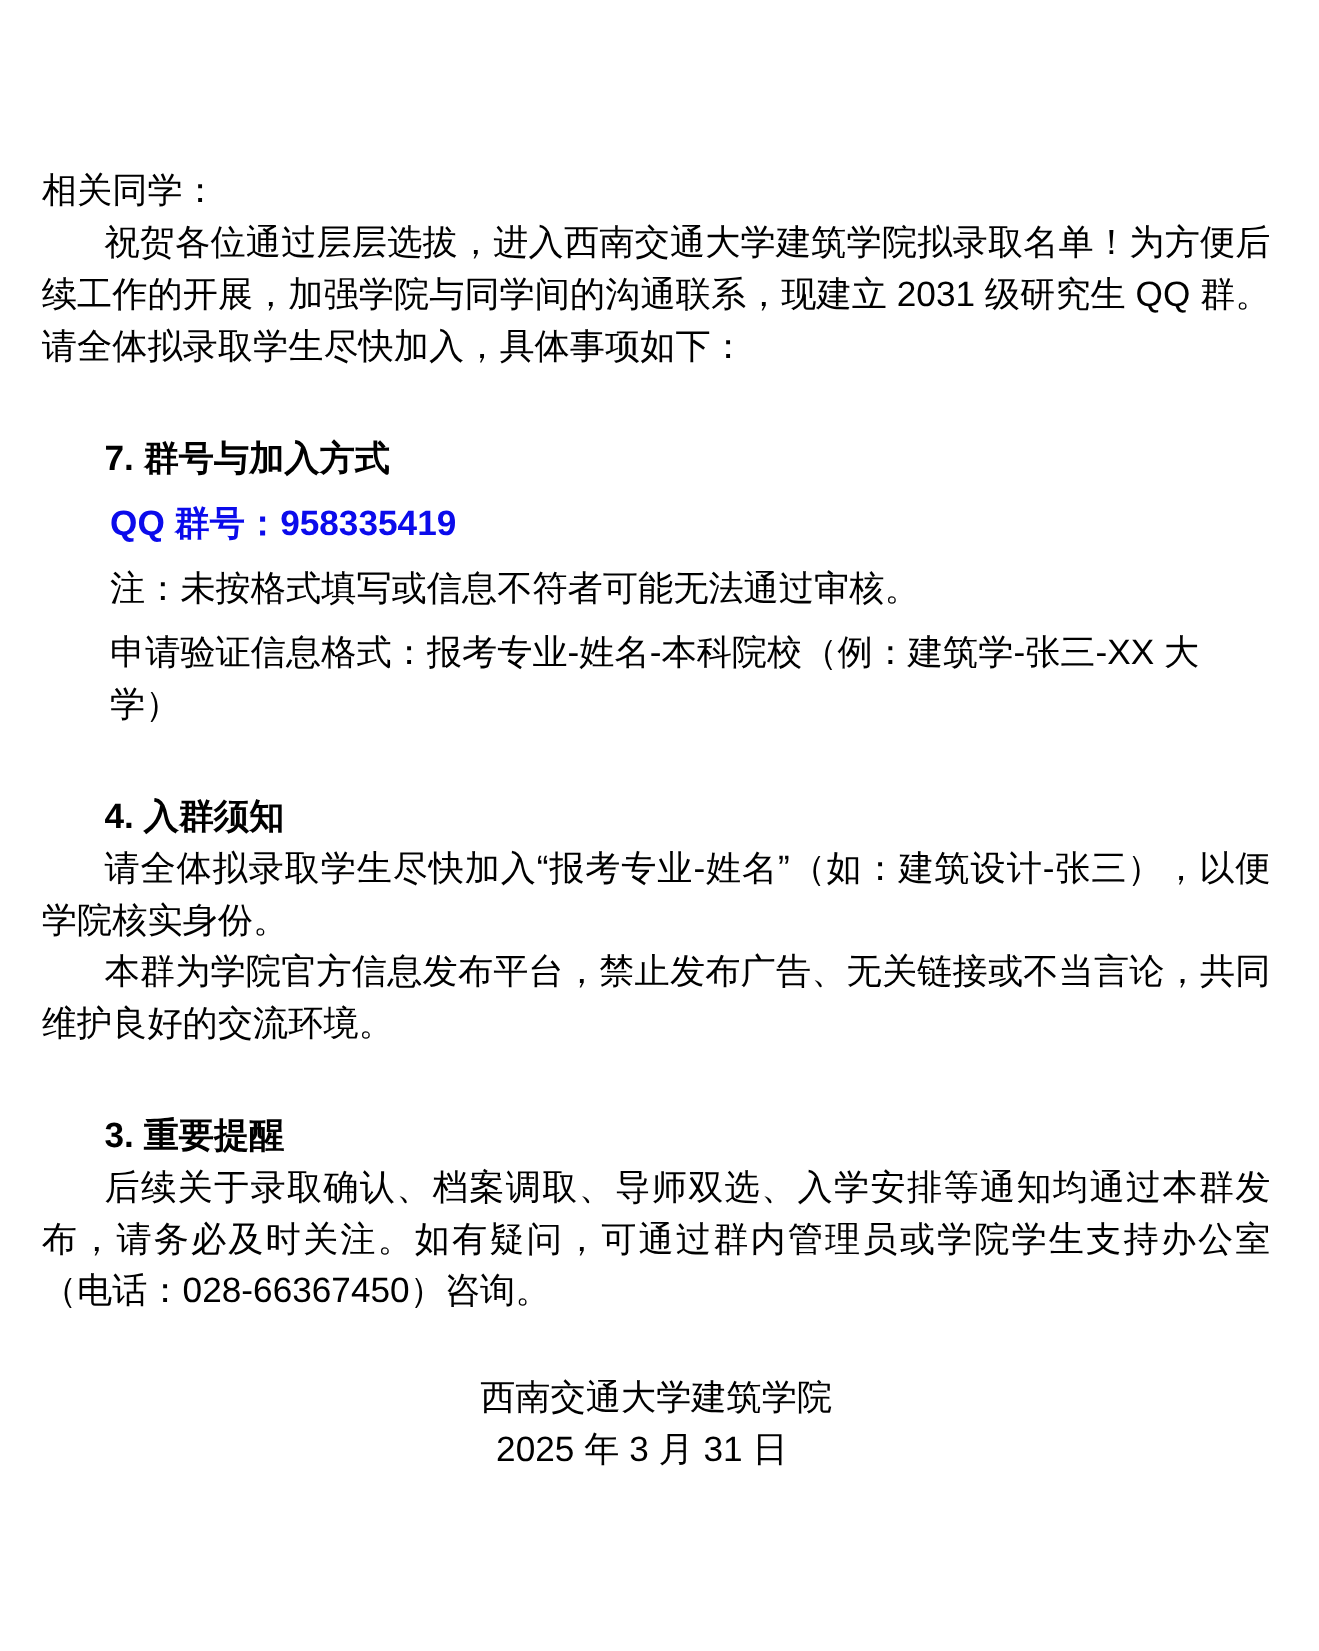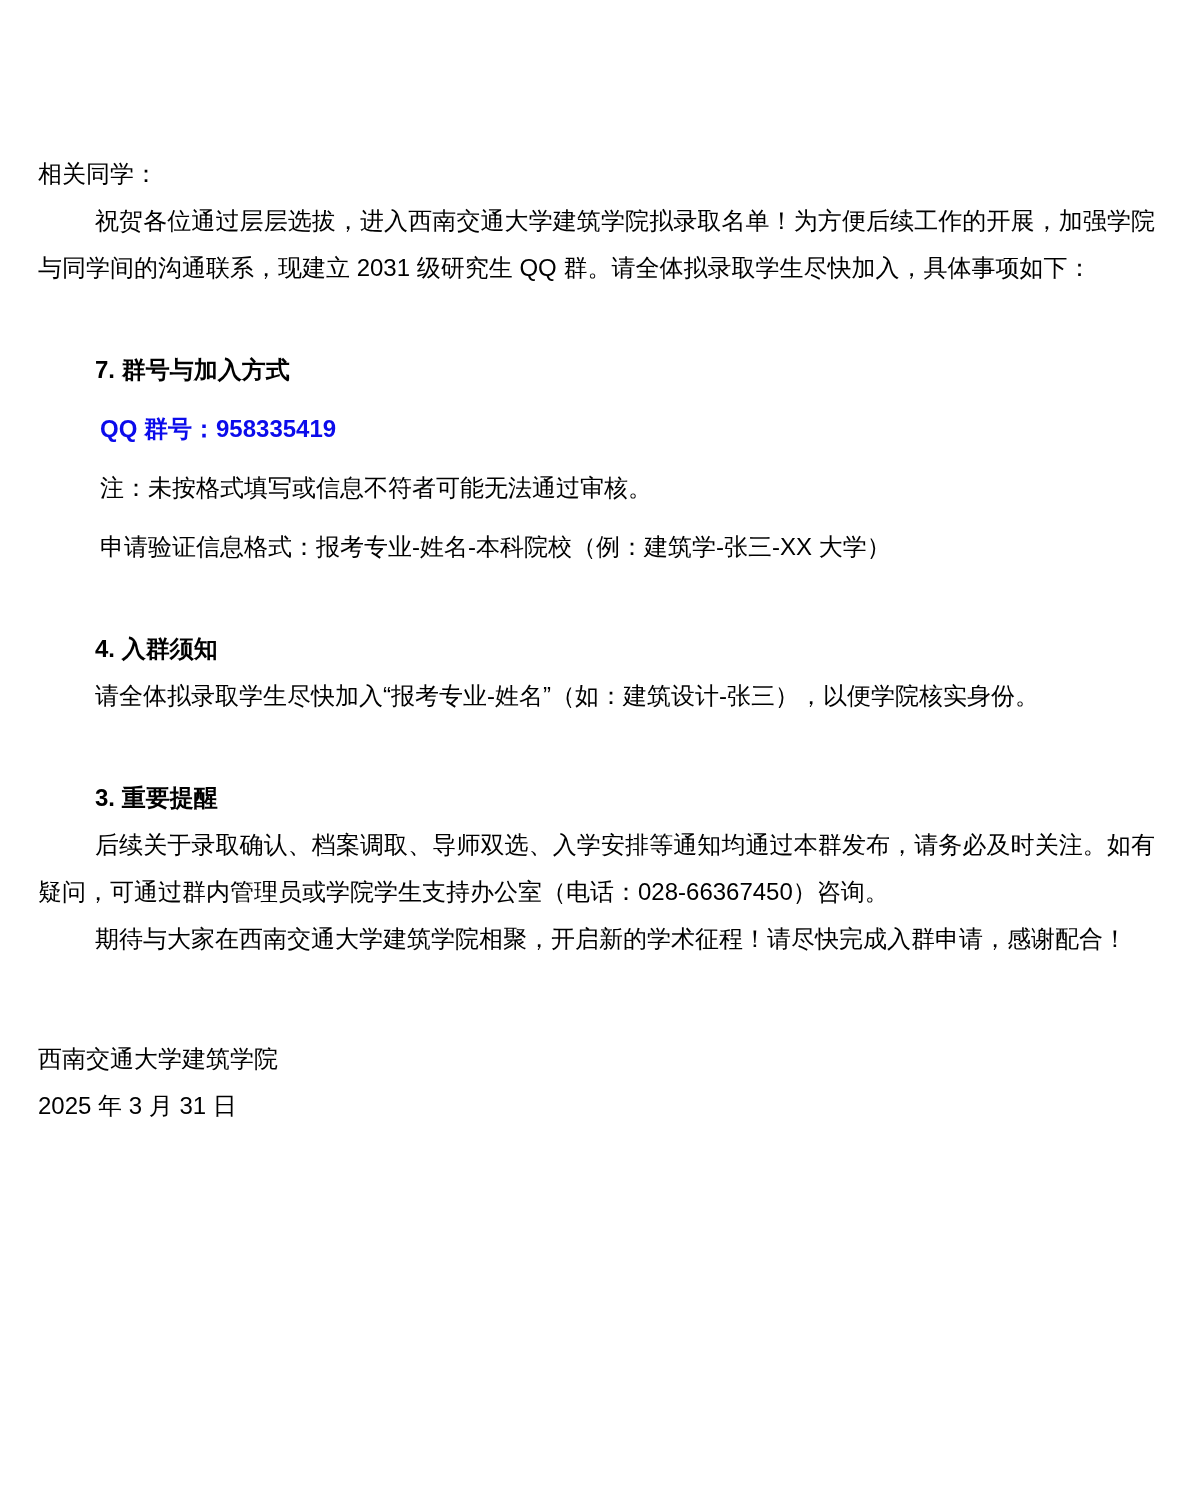--- a/index.html
+++ b/index.html
@@ -10,21 +10,21 @@
     height: 1501px;
     background: var(--paper);
     color: var(--ink);
     font-family: "Liberation Sans", sans-serif;
     overflow: hidden;
   }
   .page {
     width: 1199px;
     height: 1501px;
     padding: 150px 44px 0 38px;
-    font-size: 24px;
+    font-size: 32px;
     line-height: 47px;
   }
   .para {
     margin: 0;
     text-align: justify;
   }
   .indent { text-indent: 57px; }
   .heading {
     margin: 55px 0 0 0;
     padding-left: 57px;
@@ -32,22 +32,22 @@
   }
   .sub-line {
     margin: 12px;
     padding-left: 50px;
   }
   .qq-line {
     color: var(--accent);
     font-weight: bold;
   }
   .signature {
-    margin-top: 73px;
-    text-align: left;
+    margin-top: 50px;
+    text-align: center;
   }
   .signature p { margin: 0; }
   .sig-date { padding-right: 26px; }
 </style>
 </head>
 <body>
 
 <div class="page">
 
   <p class="para">相关同学：</p>
@@ -59,25 +59,25 @@
   <p class="sub-line qq-line">QQ 群号：958335419</p>
 
   <p class="sub-line">注：未按格式填写或信息不符者可能无法通过审核。</p>
 
   <p class="sub-line">申请验证信息格式：报考专业-姓名-本科院校（例：建筑学-张三-XX 大学）</p>
 
   <p class="heading">4. 入群须知</p>
 
   <p class="para indent">请全体拟录取学生尽快加入“报考专业-姓名”（如：建筑设计-张三），以便学院核实身份。</p>
 
+  <p class="para indent">本群为学院官方信息发布平台，禁止发布广告、无关链接或不当言论，共同维护良好的交流环境。</p>
 
   <p class="heading">3. 重要提醒</p>
 
   <p class="para indent">后续关于录取确认、档案调取、导师双选、入学安排等通知均通过本群发布，请务必及时关注。如有疑问，可通过群内管理员或学院学生支持办公室（电话：028-66367450）咨询。</p>
 
-  <p class="para indent">期待与大家在西南交通大学建筑学院相聚，开启新的学术征程！请尽快完成入群申请，感谢配合！</p>
 
   <div class="signature">
     <p class="sig-org">西南交通大学建筑学院</p>
     <p class="sig-date">2025 年 3 月 31 日</p>
   </div>
 
 </div>
 
 </body></html>

